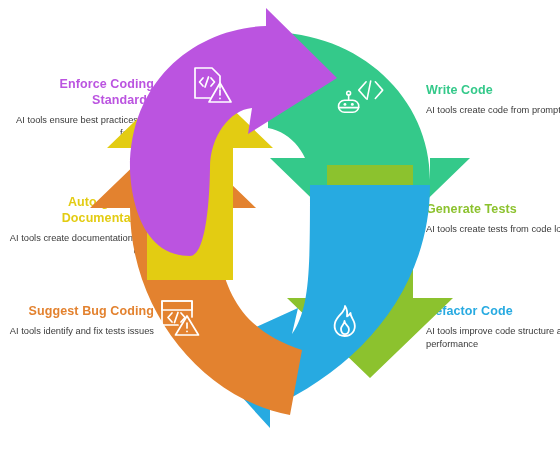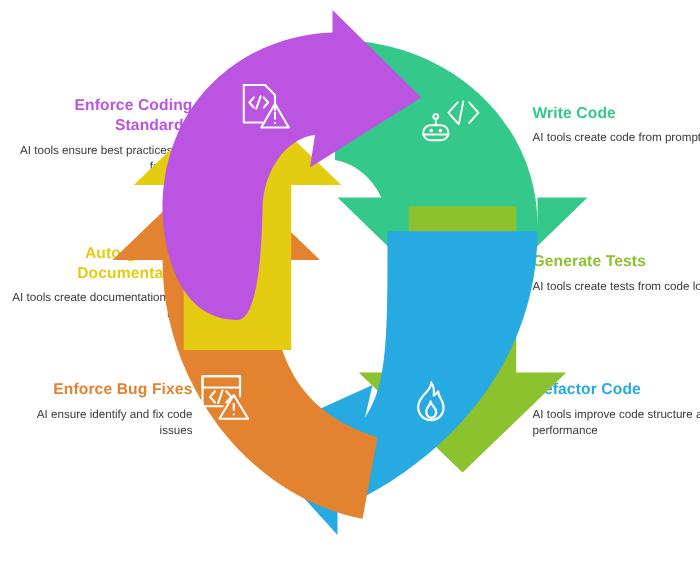--- a/index.html
+++ b/index.html
@@ -56,22 +56,22 @@
     <p class="title" style="color:#BB54E0">Enforce Coding Standards</p>
     <p class="desc">AI tools ensure best practices are followed</p>
   </div>
 
   <div class="label left" id="lbl-autodoc">
     <p class="title" style="color:#E3CC12">Auto-generate Documentation</p>
     <p class="desc">AI tools create documentation from code</p>
   </div>
 
   <div class="label left" id="lbl-bugfix">
-    <p class="title" style="color:#E3822F">Enforce Bug Fixes</p>
-    <p class="desc">AI ensure identify and fix code issues</p>
+    <p class="title" style="color:#E3822F">Suggest Bug Coding</p>
+    <p class="desc">AI tools identify and fix tests issues</p>
   </div>
 
   <div class="label right" id="lbl-write">
     <p class="title" style="color:#34C98A">Write Code</p>
     <p class="desc">AI tools create code from prompts</p>
   </div>
 
   <div class="label right" id="lbl-tests">
     <p class="title" style="color:#8CC22E">Generate Tests</p>
     <p class="desc">AI tools create tests from code logic</p>

